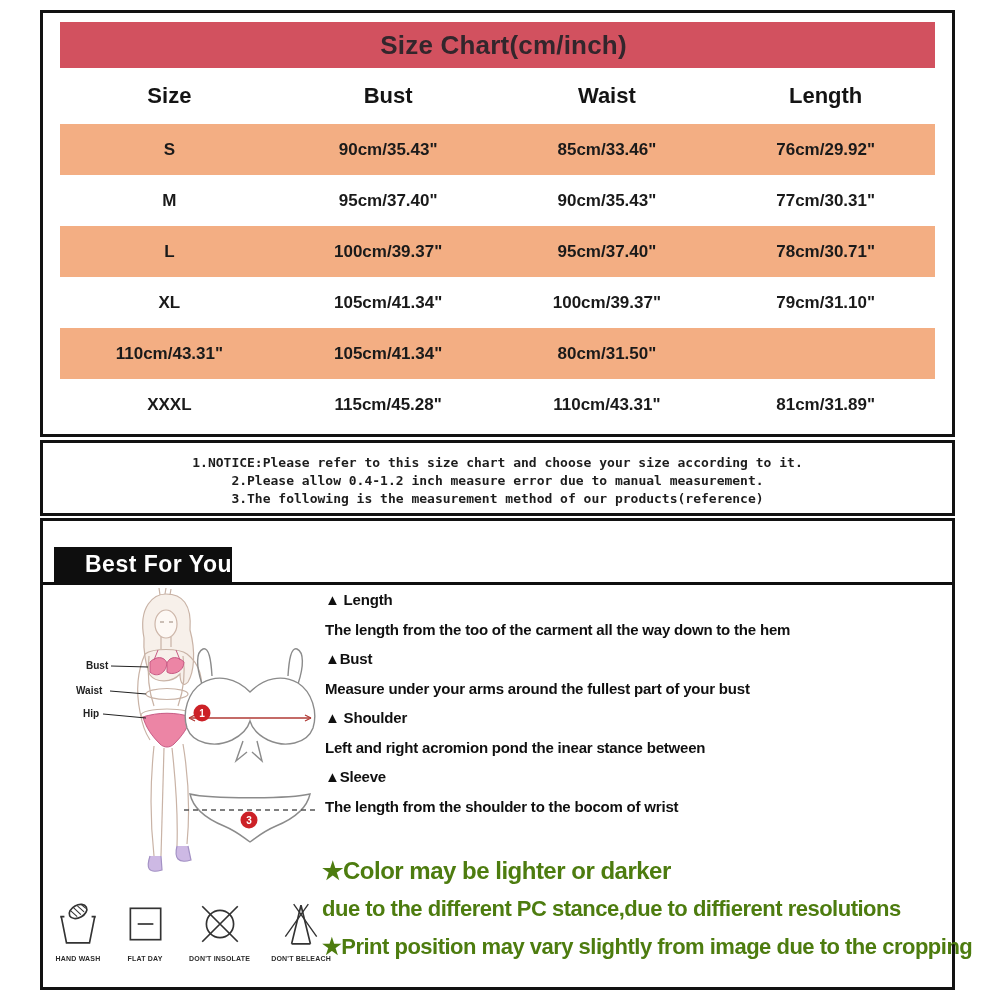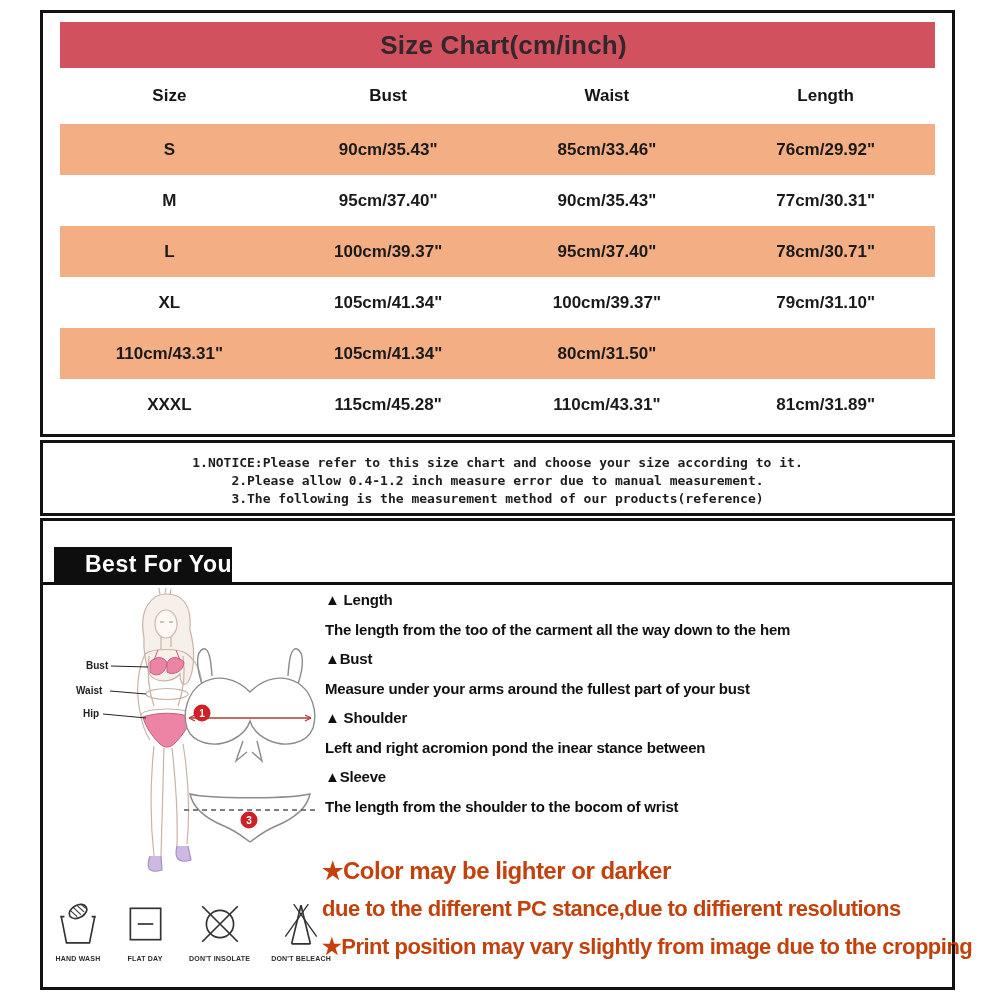--- a/index.html
+++ b/index.html
@@ -10,21 +10,21 @@
   .box1{top:10px;height:421px;}
   .box2{top:440px;height:70px;}
   .box3{top:518px;height:466px;}
 
   
   .banner{margin:9px 17px 0 17px;height:46px;background:#d2515f;
           display:flex;align-items:center;justify-content:center;padding-left:12px;}
   .banner .t{font-size:26px;font-weight:bold;color:#33262c;letter-spacing:0.2px;}
   .thead{margin:0 17px;height:56px;display:grid;grid-template-columns:repeat(4,1fr);
          align-items:center;}
-  .thead div{text-align:center;font-size:17px;font-weight:bold;color:#141414;}
+  .thead div{text-align:center;font-size:22px;font-weight:bold;color:#141414;}
   .trow{margin:0 17px;height:51px;display:grid;grid-template-columns:repeat(4,1fr);
         align-items:center;}
   .trow div{text-align:center;font-size:17px;font-weight:bold;color:#1a1a1a;}
   .stripe{background:#f3ae83;}
 
   
   .notice{padding-top:11px;text-align:center;
           font-family:"DejaVu Sans Mono", monospace;font-weight:bold;
           font-size:13px;line-height:18px;color:#1d1d1d;}
 
@@ -36,21 +36,21 @@
 
   .figure-wrap{position:absolute;left:7px;top:67px;width:270px;height:300px;}
 
   .measure{position:absolute;left:282px;top:64px;width:625px;}
   .measure .line{height:29.5px;display:flex;align-items:center;
                  font-size:15px;font-weight:bold;letter-spacing:-0.2px;
                  color:#101010;white-space:nowrap;}
 
   .notes{position:absolute;left:279px;top:331px;width:645px;}
   .notes .n{height:38px;display:flex;align-items:center;font-weight:bold;
-            color:#c2410c;white-space:nowrap;letter-spacing:-0.5px;}
+            color:#4d7c0f;white-space:nowrap;letter-spacing:-0.5px;}
   .notes .n0{font-size:24px;}
   .notes .n1{font-size:22px;}
   .notes .n2{font-size:22px;}
 
   .care{position:absolute;left:12px;top:380px;width:276px;
         display:flex;justify-content:space-between;align-items:flex-end;}
   .care .item{display:flex;flex-direction:column;align-items:center;}
   .care .lbl{margin-top:8px;font-size:7px;font-weight:bold;color:#2b2b2b;
              letter-spacing:0.2px;white-space:nowrap;}
 </style>

